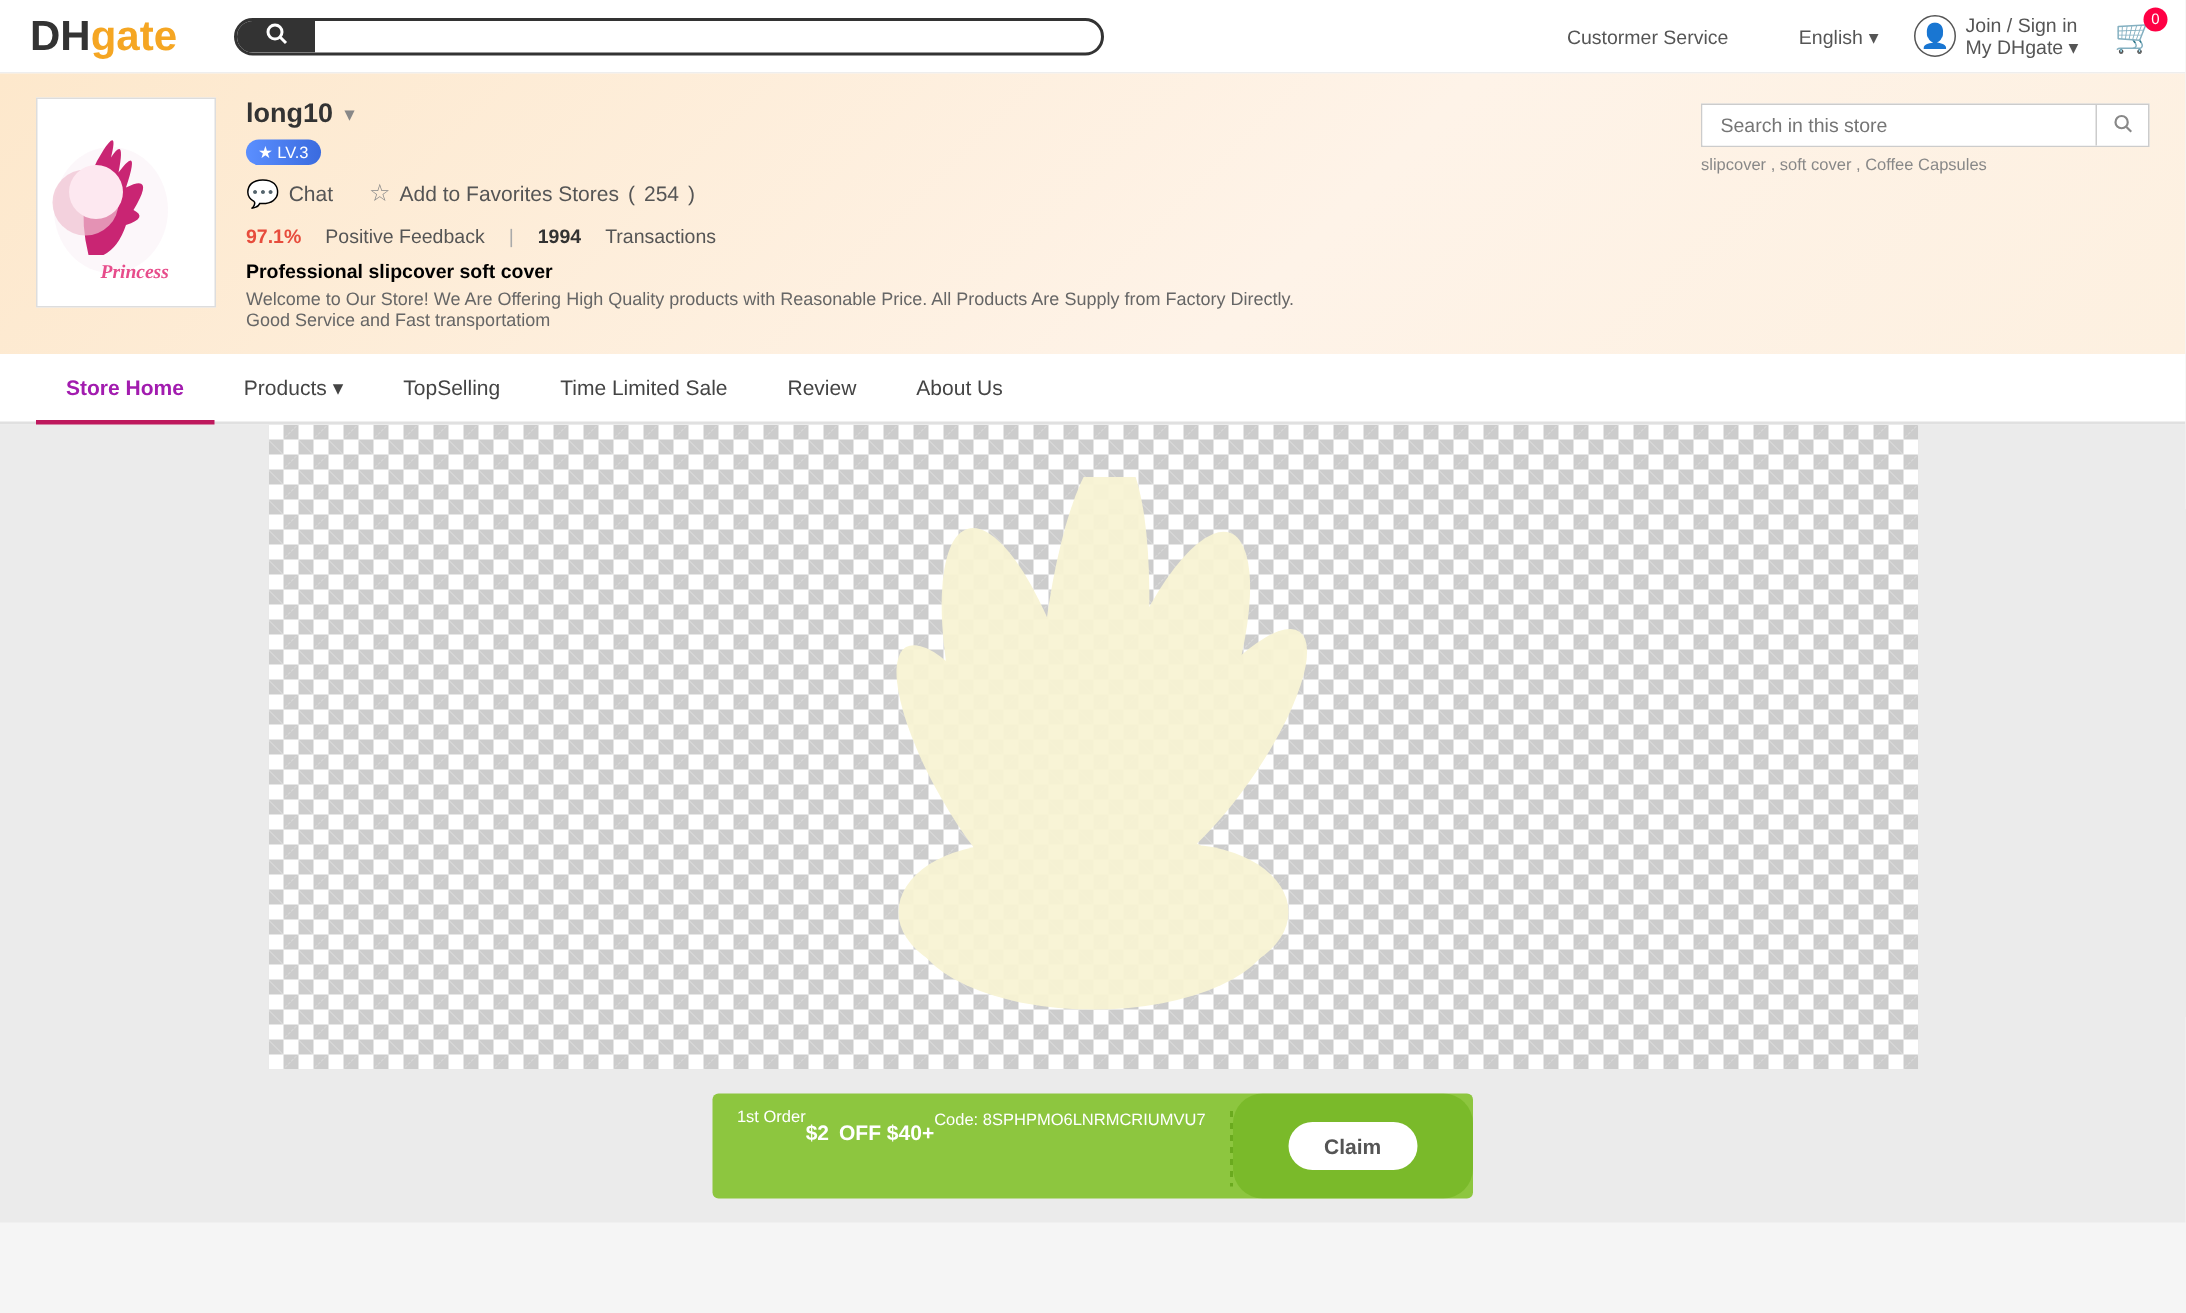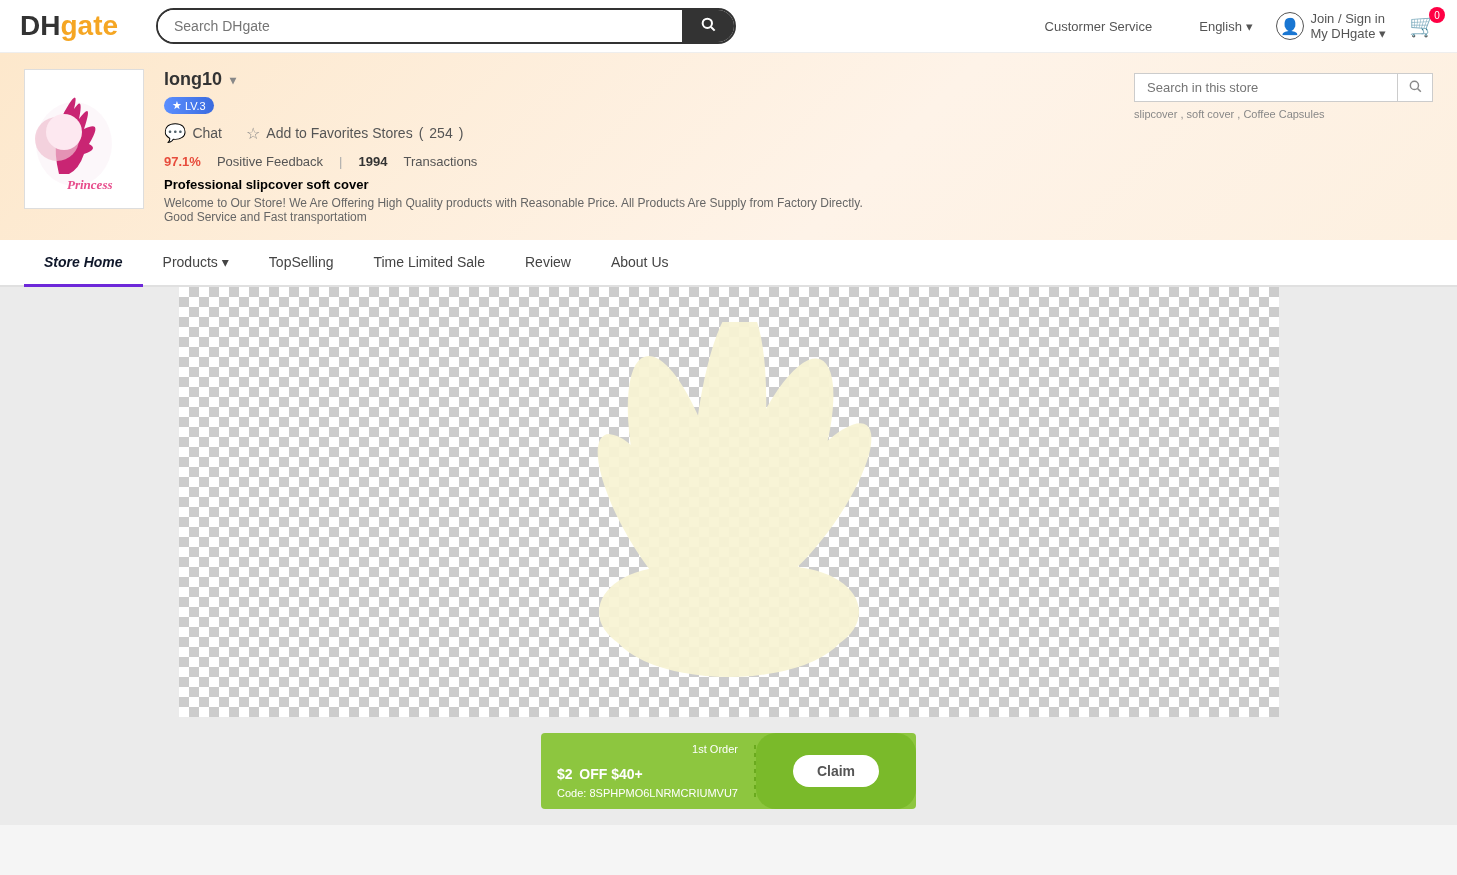--- a/index.html
+++ b/index.html
@@ -190,24 +190,23 @@
       padding: 14px 20px;
       font-size: 14px;
       color: #444;
       cursor: pointer;
       display: flex; align-items: center; gap: 4px;
       border-bottom: 3px solid transparent;
       margin-bottom: -2px;
       text-decoration: none;
     }
     .nav-item.active {
-      color: #0f172a;
-      border-bottom: 3px solid #6d28d9;
+      color: #a21caf;
+      border-bottom: 3px solid #be185d;
       font-weight: bold;
-      font-style: italic;
     }
 
     
     .main-content {
       background: #ebebeb;
       padding: 0;
     }
 
     
     .banner-area {
@@ -248,21 +247,20 @@
       margin: 0 auto;
       border-radius: 4px;
       overflow: hidden;
       position: relative;
       margin-bottom: 0;
     }
     .coupon-left {
       flex: 1;
       padding: 10px 16px;
       display: flex;
-      flex-direction: column;
       justify-content: center;
     }
     .coupon-order-label {
       font-size: 11px; color: #fff; text-align: right; margin-bottom: 2px;
     }
     .coupon-amount {
       font-size: 24px; font-weight: bold; color: #fff;
     }
     .coupon-amount span { font-size: 14px; }
     .coupon-code {
@@ -301,21 +299,20 @@
   </style>
 </head>
 <body>
 
 <div class="top-bar">
   <div class="logo">
     <span class="logo-dh">DH</span>
       <span class="logo-gate">gate</span>
   </div>
   <div class="search-bar">
-    <input type="text" placeholder="Search DHgate" style="">
     <button>
       <svg width="16" height="16" viewBox="0 0 24 24" fill="none" stroke="#fff" stroke-width="3">
         <circle cx="11" cy="11" r="7"></circle>
           <line x1="16.5" y1="16.5" x2="22" y2="22"></line>
       </svg>
     </button>
   </div>
   <div class="top-links">
     <a href="#">Custormer Service</a>
     <div class="lang-selector">

